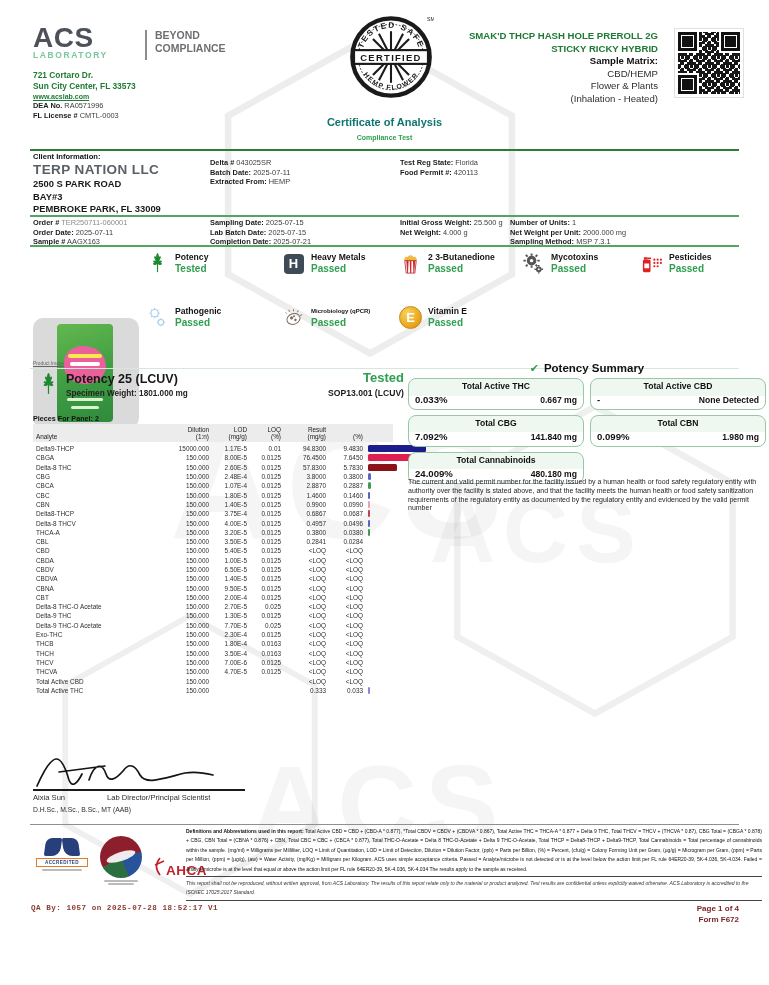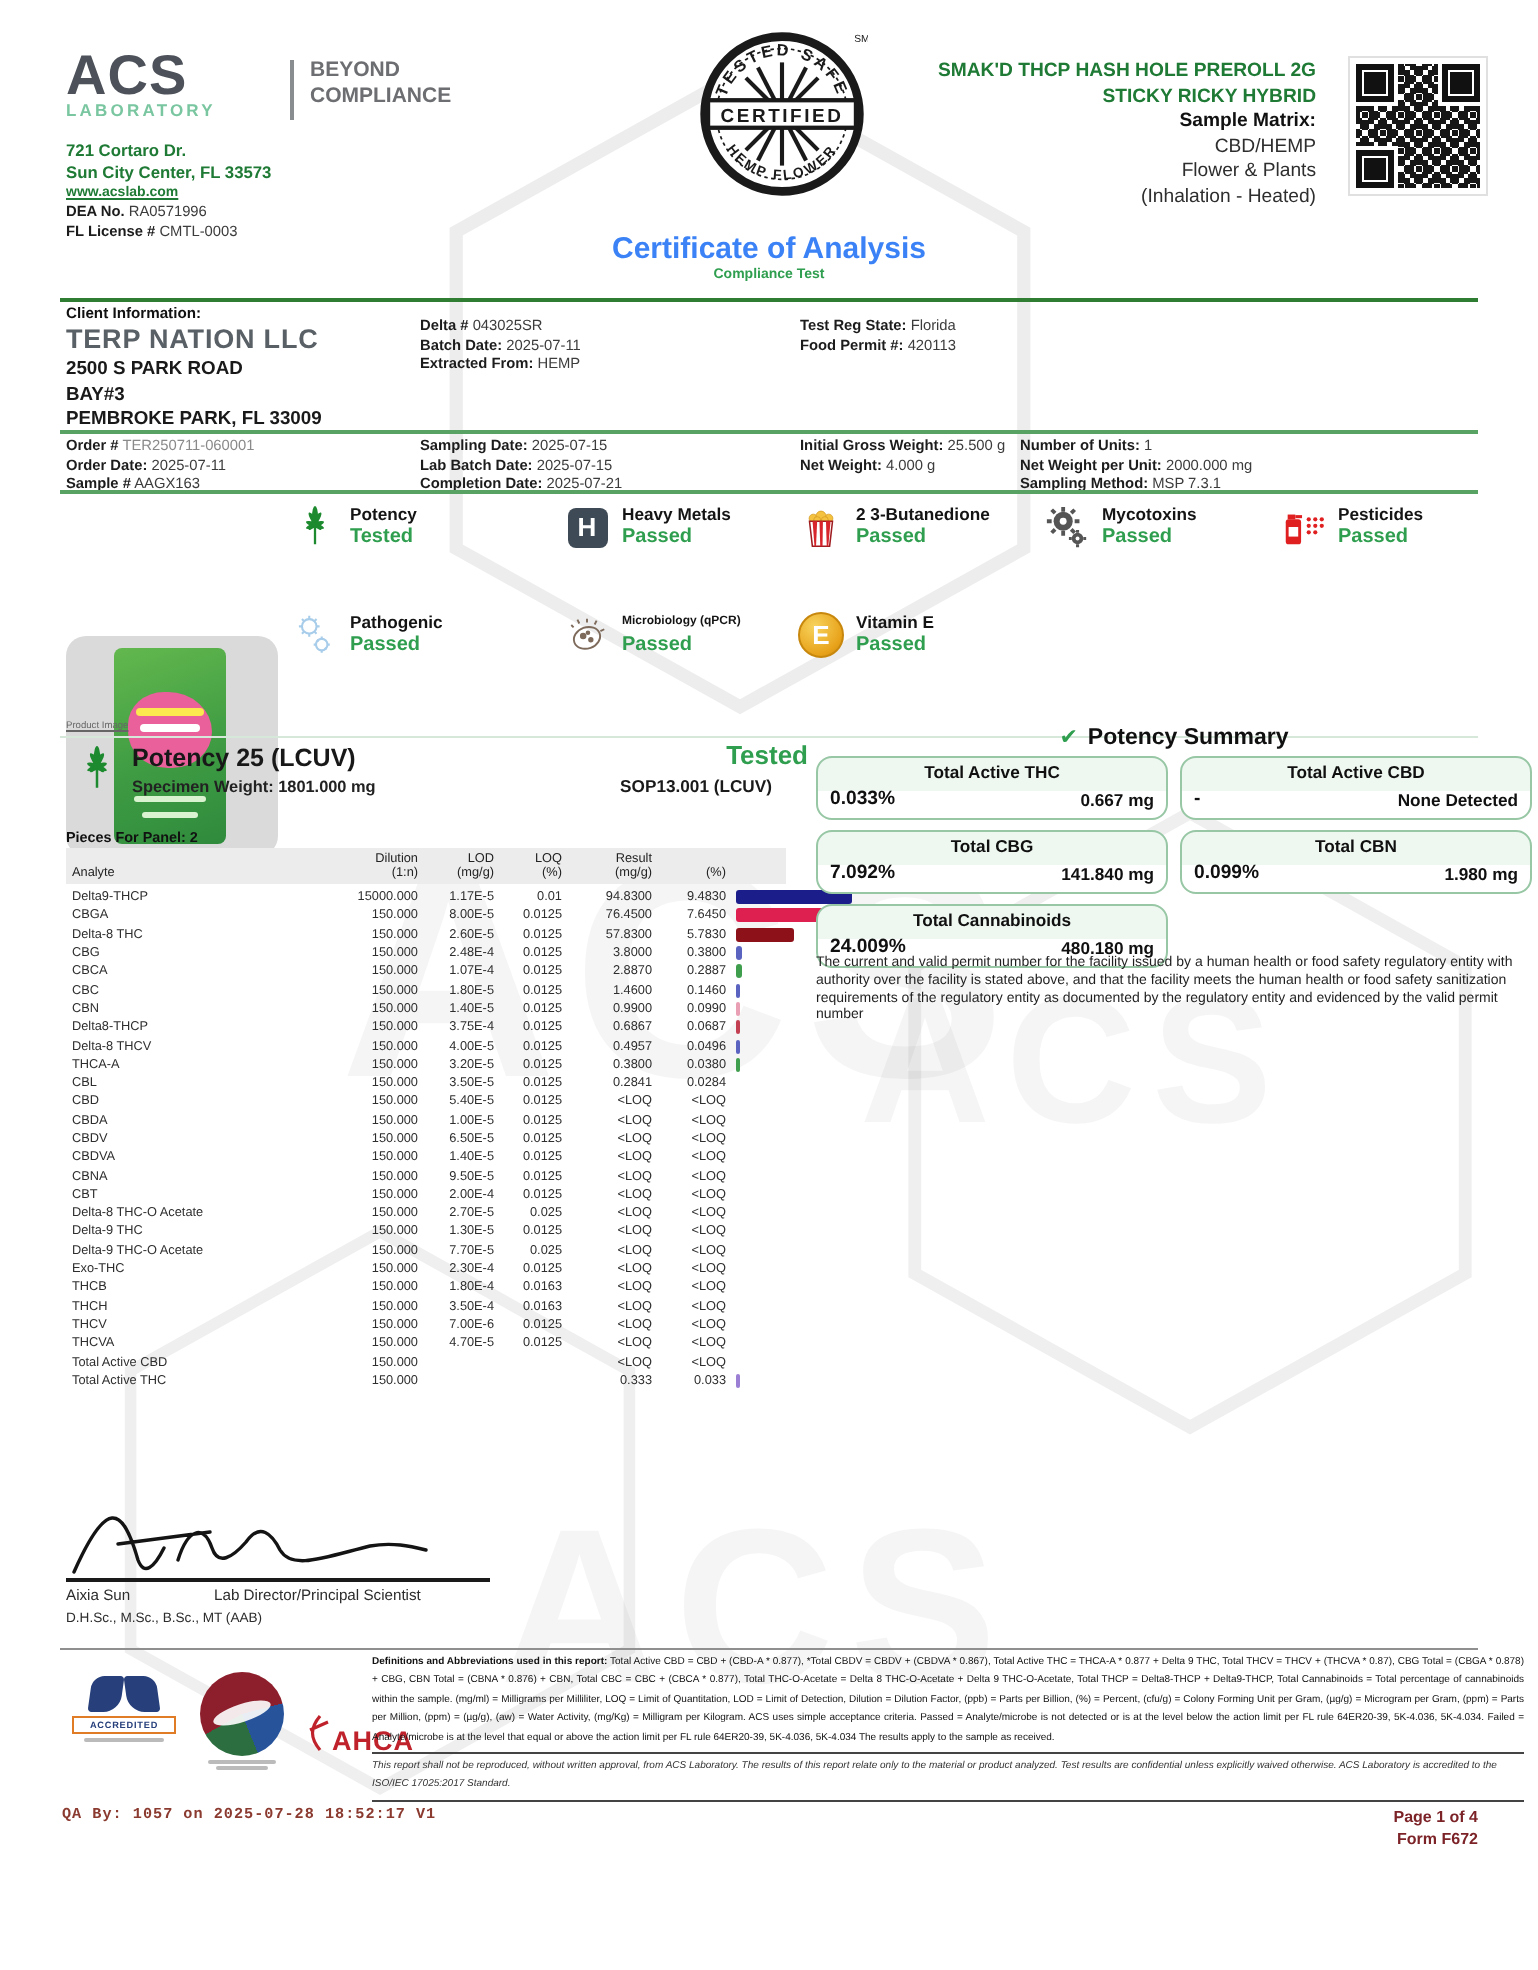--- a/index.html
+++ b/index.html
@@ -28,21 +28,21 @@
   .seal svg{display:block;}
   
   .qr{width:68px;height:68px;background:#fff;border:1px solid #e0e0e0;position:relative;}
   .qr .pat{position:absolute;inset:3px;
      background:
        conic-gradient(#161616 25%,transparent 0 50%,#161616 0 75%,transparent 0) 0 0/6px 6px,
        conic-gradient(transparent 25%,#161616 0 50%,transparent 0 75%,#161616 0) 2px 1px/9px 9px;}
   .qr .fp{position:absolute;width:13px;height:13px;border:3px solid #111;background:#fff;box-shadow:0 0 0 2px #fff;}
   .qr .fp i{position:absolute;inset:1px;background:#111;}
   
-  .coa-title{width:100%;text-align:center;font-size:15px;font-weight:bold;color:#3b82f6;}
+  .coa-title{width:100%;text-align:center;font-size:11px;font-weight:bold;color:#0f766e;}
   .coa-sub{width:100%;text-align:center;font-size:7px;font-weight:bold;color:#2f9e4f;}
   .rule-g2{height:2px;background:#2e7d32;}
   .rule-g1{height:1.5px;background:#58a264;}
   .rule-soft{height:1px;background:#d5e8d9;}
   .client-head{font-size:7.6px;font-weight:bold;color:#111;}
   .client-name{font-size:13.5px;font-weight:bold;color:#596066;letter-spacing:0.4px;line-height:17px;}
   .client-addr{font-size:9.4px;font-weight:bold;color:#191919;line-height:12.5px;}
   
   .pimg{width:106px;height:110px;background:#dadada;border-radius:10px;position:relative;}
   .pouch{position:absolute;left:24px;top:6px;width:56px;height:98px;border-radius:4px;
@@ -406,21 +406,21 @@
           <ellipse cx="12" cy="9" rx="1.5" ry="5.5" transform="rotate(-35 12 9)"></ellipse>
           <ellipse cx="12" cy="11" rx="1.3" ry="5" transform="rotate(70 12 11)"></ellipse>
           <ellipse cx="12" cy="11" rx="1.3" ry="5" transform="rotate(-70 12 11)"></ellipse>
           <rect x="11.4" y="12" width="1.2" height="9"></rect>
         </g>
       </svg>
   </div>
   <div class="abs pot-title" style="left:66px;top:372px;z-index:1;">Potency 25 (LCUV)</div>
   <div class="abs pot-spec" style="left:66px;top:389px;z-index:1;">Specimen Weight: 1801.000 mg</div>
   <div class="abs pot-status" style="left:254px;top:370px;width:150px;z-index:1;">Tested</div>
-  <div class="abs pot-sop" style="left:236px;top:388px;width:150px;z-index:1;">SOP13.001 (LCUV)</div>
+  <div class="abs pot-sop" style="left:254px;top:388px;width:150px;z-index:1;">SOP13.001 (LCUV)</div>
   <div class="abs pieces" style="left:33px;top:414px;z-index:1;">Pieces For Panel: 2</div>
 
   <div class="abs thead" style="left:33px;top:424px;z-index:1;">
     <span class="c an">
         <div>Analyte</div>
         <div class="h2"></div>
       </span>
     <span class="c dil">
         <div>Dilution</div>
         <div class="h2">(1:n)</div>

